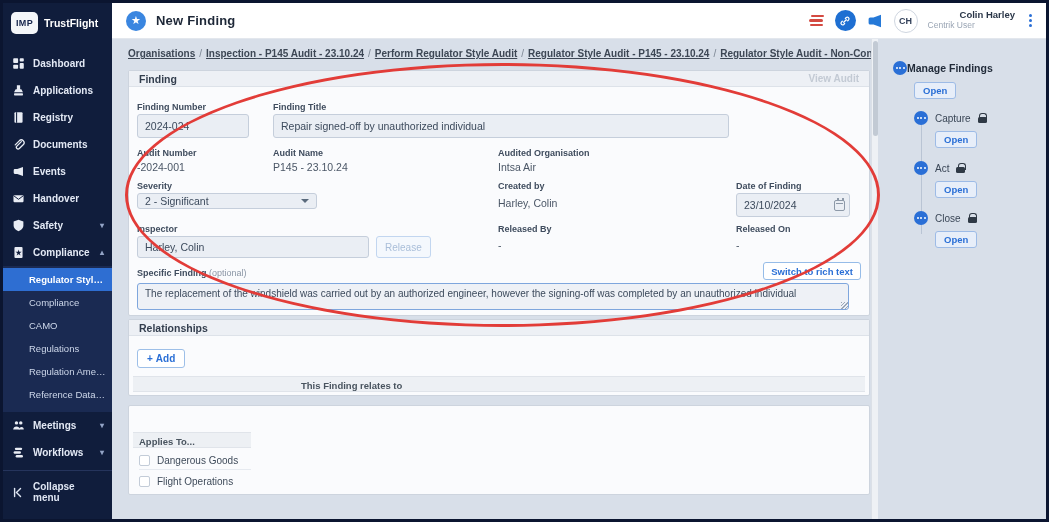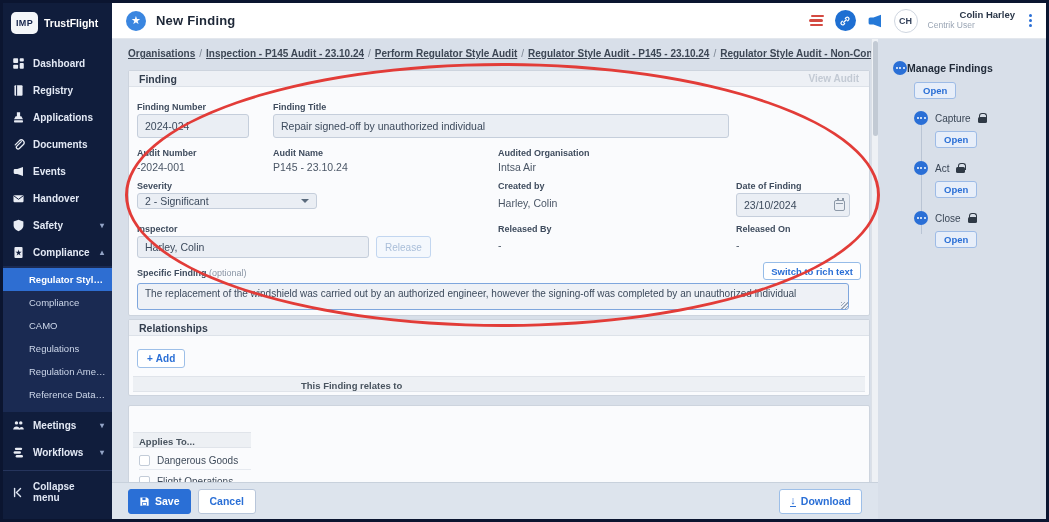--- a/index.html
+++ b/index.html
@@ -120,35 +120,35 @@
               <rect x="1.5" y="1.5" width="6" height="6" rx="1"></rect>
               <rect x="9.5" y="1.5" width="5" height="4" rx="1"></rect>
               <rect x="1.5" y="9.5" width="6" height="5" rx="1"></rect>
               <rect x="9.5" y="7.5" width="5" height="7" rx="1"></rect>
             </svg>
           </span>
         <span>Dashboard</span>
       </div>
       <div class="nav-item">
         <span class="icon-sm">
+            <svg viewBox="0 0 16 16" fill="#e8ecf4">
+              <path d="M6 1.5h4v5h1.5l2 3.5H2.5l2-3.5H6z"></path>
+              <rect x="2.5" y="11.5" width="11" height="2.5" rx="0.8"></rect>
+            </svg>
+          </span>
+        <span>Applications</span>
+      </div>
+      <div class="nav-item">
+        <span class="icon-sm">
             <svg viewBox="0 0 16 16">
               <rect x="3" y="1.5" width="10" height="13" rx="1.2" fill="#e8ecf4"></rect>
               <rect x="5" y="1.5" width="1.3" height="13" fill="#101d3c"></rect>
             </svg>
           </span>
         <span>Registry</span>
-      </div>
-      <div class="nav-item">
-        <span class="icon-sm">
-            <svg viewBox="0 0 16 16" fill="#e8ecf4">
-              <path d="M6 1.5h4v5h1.5l2 3.5H2.5l2-3.5H6z"></path>
-              <rect x="2.5" y="11.5" width="11" height="2.5" rx="0.8"></rect>
-            </svg>
-          </span>
-        <span>Applications</span>
       </div>
       <div class="nav-item">
         <span class="icon-sm">
             <svg viewBox="0 0 16 16" fill="none" stroke="#e8ecf4" stroke-width="1.6" stroke-linecap="round">
               <path d="M11.5 4.5L6 10a2.1 2.1 0 0 0 3 3l5-5a3.4 3.4 0 0 0-4.8-4.8L4 8.5"></path>
             </svg>
           </span>
         <span>Documents</span>
       </div>
       <div class="nav-item">
@@ -339,36 +339,20 @@
       <div class="chk-row" style="left:10px; top:46px; width:112px; height:18px; border-bottom:1px solid #e6eaf0;">
         <span class="chk"></span>
         <span>Dangerous Goods</span>
       </div>
       <div class="chk-row" style="left:10px; top:66px; width:112px; height:18px;">
         <span class="chk"></span>
         <span>Flight Operations</span>
       </div>
     </div>
 
-    <div class="footer">
-      <button class="btn-save">
-        <svg viewBox="0 0 16 16" width="11" height="11">
-            <path d="M2 2h9.5L14 4.5V14H2z" fill="#fff"></path>
-            <rect x="5" y="2.5" width="4.5" height="3.5" fill="#2a6fd6"></rect>
-            <rect x="4.5" y="9" width="7" height="5" fill="#2a6fd6"></rect>
-            <rect x="5.5" y="10" width="5" height="3" fill="#fff"></rect>
-          </svg>
-        <span>Save</span>
-      </button>
-      <button class="btn-cancel">Cancel</button>
-      <button class="btn-download">
-        <span class="dl-arrow">↓</span>
-        <span>Download</span>
-      </button>
-    </div>
 
     <div class="scrollbar">
       <div class="scroll-thumb"></div>
     </div>
   </div>
 
   <div class="rightpanel">
     <div class="mf-row">
       <div class="dots-circle">
           <i></i>

